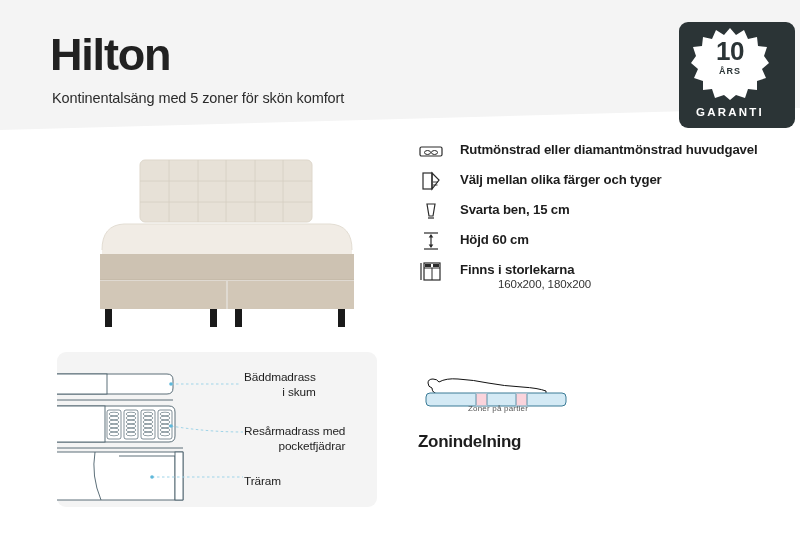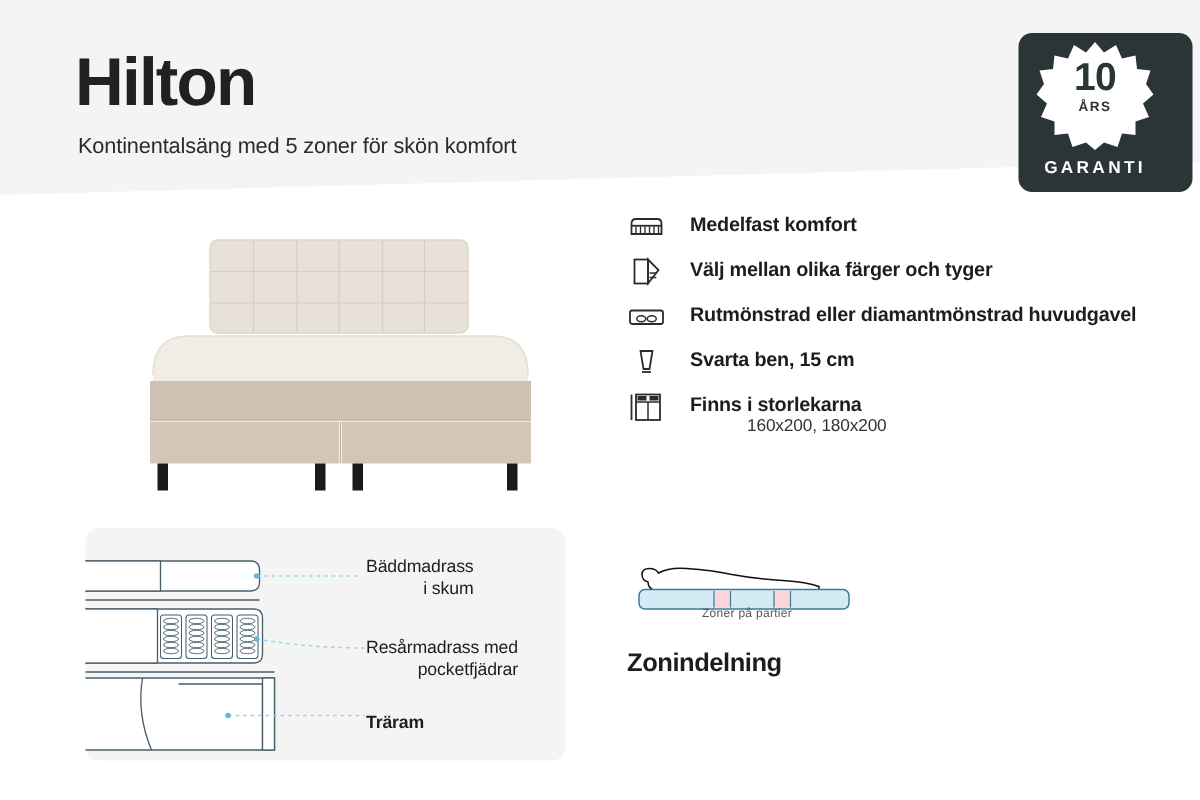--- a/index.html
+++ b/index.html
@@ -74,21 +74,21 @@
   }
   .cut-svg{position:absolute;left:57px;top:352px;}
   .cut-labels{position:absolute;left:244px;top:370px;width:170px;}
   .cut-label{
     position:absolute;font-size:11.8px;color:#1d1d1d;line-height:1.28;
     letter-spacing:-0.1px;
     text-align:right;
   }
   .cl1{top:0;}
   .cl2{top:54px;}
-  .cl3{top:104px;font-weight:bold;}
+  .cl3{top:104px;}
 
   
   .zone-ill{position:absolute;left:418px;top:368px;}
   .zone-cap{
     position:absolute;left:418px;top:404px;width:160px;text-align:center;
     font-size:8px;color:#555;letter-spacing:0.2px;
   }
   .zone-head{
     position:absolute;left:418px;top:432px;
     font-size:17px;font-weight:bold;color:#1d1d1d;letter-spacing:-0.3px;
@@ -142,62 +142,57 @@
     <line x1="165" y1="141" x2="165" y2="169" stroke="#bfb4a3" stroke-width="1"></line>
 
     <rect x="43" y="169" width="7" height="18" fill="#1a1a1a"></rect>
     <rect x="148" y="169" width="7" height="18" fill="#1a1a1a"></rect>
     <rect x="173" y="169" width="7" height="18" fill="#1a1a1a"></rect>
     <rect x="276" y="169" width="7" height="18" fill="#1a1a1a"></rect>
   </svg>
 
   <div class="features">
 
-    <div class="feature">
-      <svg class="f-icon" viewBox="0 0 26 26">
-        <path d="M3 11 Q3 8 6 8 L20 8 Q23 8 23 11 L23 18 L3 18 Z" fill="none" stroke="#2b2b2b" stroke-width="1.2"></path>
-        <line x1="3" y1="12.5" x2="23" y2="12.5" stroke="#2b2b2b" stroke-width="1.2"></line>
-        <g stroke="#2b2b2b" stroke-width="0.9">
-          <line x1="6" y1="13" x2="6" y2="18"></line>
-            <line x1="9" y1="13" x2="9" y2="18"></line>
-          <line x1="12" y1="13" x2="12" y2="18"></line>
-            <line x1="15" y1="13" x2="15" y2="18"></line>
-          <line x1="18" y1="13" x2="18" y2="18"></line>
-            <line x1="21" y1="13" x2="21" y2="18"></line>
-        </g>
-      </svg>
-      <div class="f-text">Medelfast komfort</div>
+
+    <div class="feature">
+      <svg class="f-icon" viewBox="0 0 26 26">
+        <rect x="2" y="9" width="22" height="9" rx="1.5" fill="none" stroke="#2b2b2b" stroke-width="1.2"></rect>
+        <ellipse cx="9.5" cy="14.5" rx="3" ry="2" fill="none" stroke="#2b2b2b" stroke-width="1"></ellipse>
+        <ellipse cx="16.5" cy="14.5" rx="3" ry="2" fill="none" stroke="#2b2b2b" stroke-width="1"></ellipse>
+      </svg>
+      <div class="f-text">Rutmönstrad eller diamantmönstrad huvudgavel</div>
     </div>
 
     <div class="feature">
       <svg class="f-icon" viewBox="0 0 26 26">
         <rect x="5" y="5" width="9" height="16" fill="none" stroke="#2b2b2b" stroke-width="1.2"></rect>
         <path d="M14 5 L21 12 L14 21 Z" fill="none" stroke="#2b2b2b" stroke-width="1.2"></path>
         <path d="M15 14 L20 14 M15 17 L19.5 17" stroke="#2b2b2b" stroke-width="0.9"></path>
       </svg>
       <div class="f-text">Välj mellan olika färger och tyger</div>
     </div>
 
     <div class="feature">
       <svg class="f-icon" viewBox="0 0 26 26">
-        <rect x="2" y="9" width="22" height="9" rx="1.5" fill="none" stroke="#2b2b2b" stroke-width="1.2"></rect>
-        <ellipse cx="9.5" cy="14.5" rx="3" ry="2" fill="none" stroke="#2b2b2b" stroke-width="1"></ellipse>
-        <ellipse cx="16.5" cy="14.5" rx="3" ry="2" fill="none" stroke="#2b2b2b" stroke-width="1"></ellipse>
-      </svg>
-      <div class="f-text">Rutmönstrad eller diamantmönstrad huvudgavel</div>
-    </div>
-
-    <div class="feature">
-      <svg class="f-icon" viewBox="0 0 26 26">
         <path d="M9 6 L17 6 L15 18 L11 18 Z" fill="none" stroke="#2b2b2b" stroke-width="1.2"></path>
         <line x1="10" y1="20" x2="16" y2="20" stroke="#2b2b2b" stroke-width="1.2"></line>
       </svg>
       <div class="f-text">Svarta ben, 15 cm</div>
     </div>
 
+    <div class="feature">
+      <svg class="f-icon" viewBox="0 0 26 26">
+        <line x1="6" y1="5" x2="20" y2="5" stroke="#2b2b2b" stroke-width="1.2"></line>
+        <line x1="6" y1="21" x2="20" y2="21" stroke="#2b2b2b" stroke-width="1.2"></line>
+        <line x1="13" y1="7" x2="13" y2="19" stroke="#2b2b2b" stroke-width="1.2"></line>
+        <polygon points="13,6 10.7,9.5 15.3,9.5" fill="#2b2b2b"></polygon>
+        <polygon points="13,20 10.7,16.5 15.3,16.5" fill="#2b2b2b"></polygon>
+      </svg>
+      <div class="f-text">Höjd 60 cm</div>
+    </div>
 
     <div class="feature">
       <svg class="f-icon" viewBox="0 0 26 26">
         <rect x="6" y="5" width="16" height="17" fill="none" stroke="#2b2b2b" stroke-width="1.2"></rect>
         <line x1="6" y1="10" x2="22" y2="10" stroke="#2b2b2b" stroke-width="1"></line>
         <line x1="14" y1="10" x2="14" y2="22" stroke="#2b2b2b" stroke-width="1"></line>
         <rect x="7" y="6" width="6" height="3" fill="#2b2b2b"></rect>
         <rect x="15" y="6" width="6" height="3" fill="#2b2b2b"></rect>
         <line x1="3" y1="5" x2="3" y2="22" stroke="#2b2b2b" stroke-width="1.2"></line>
       </svg>

